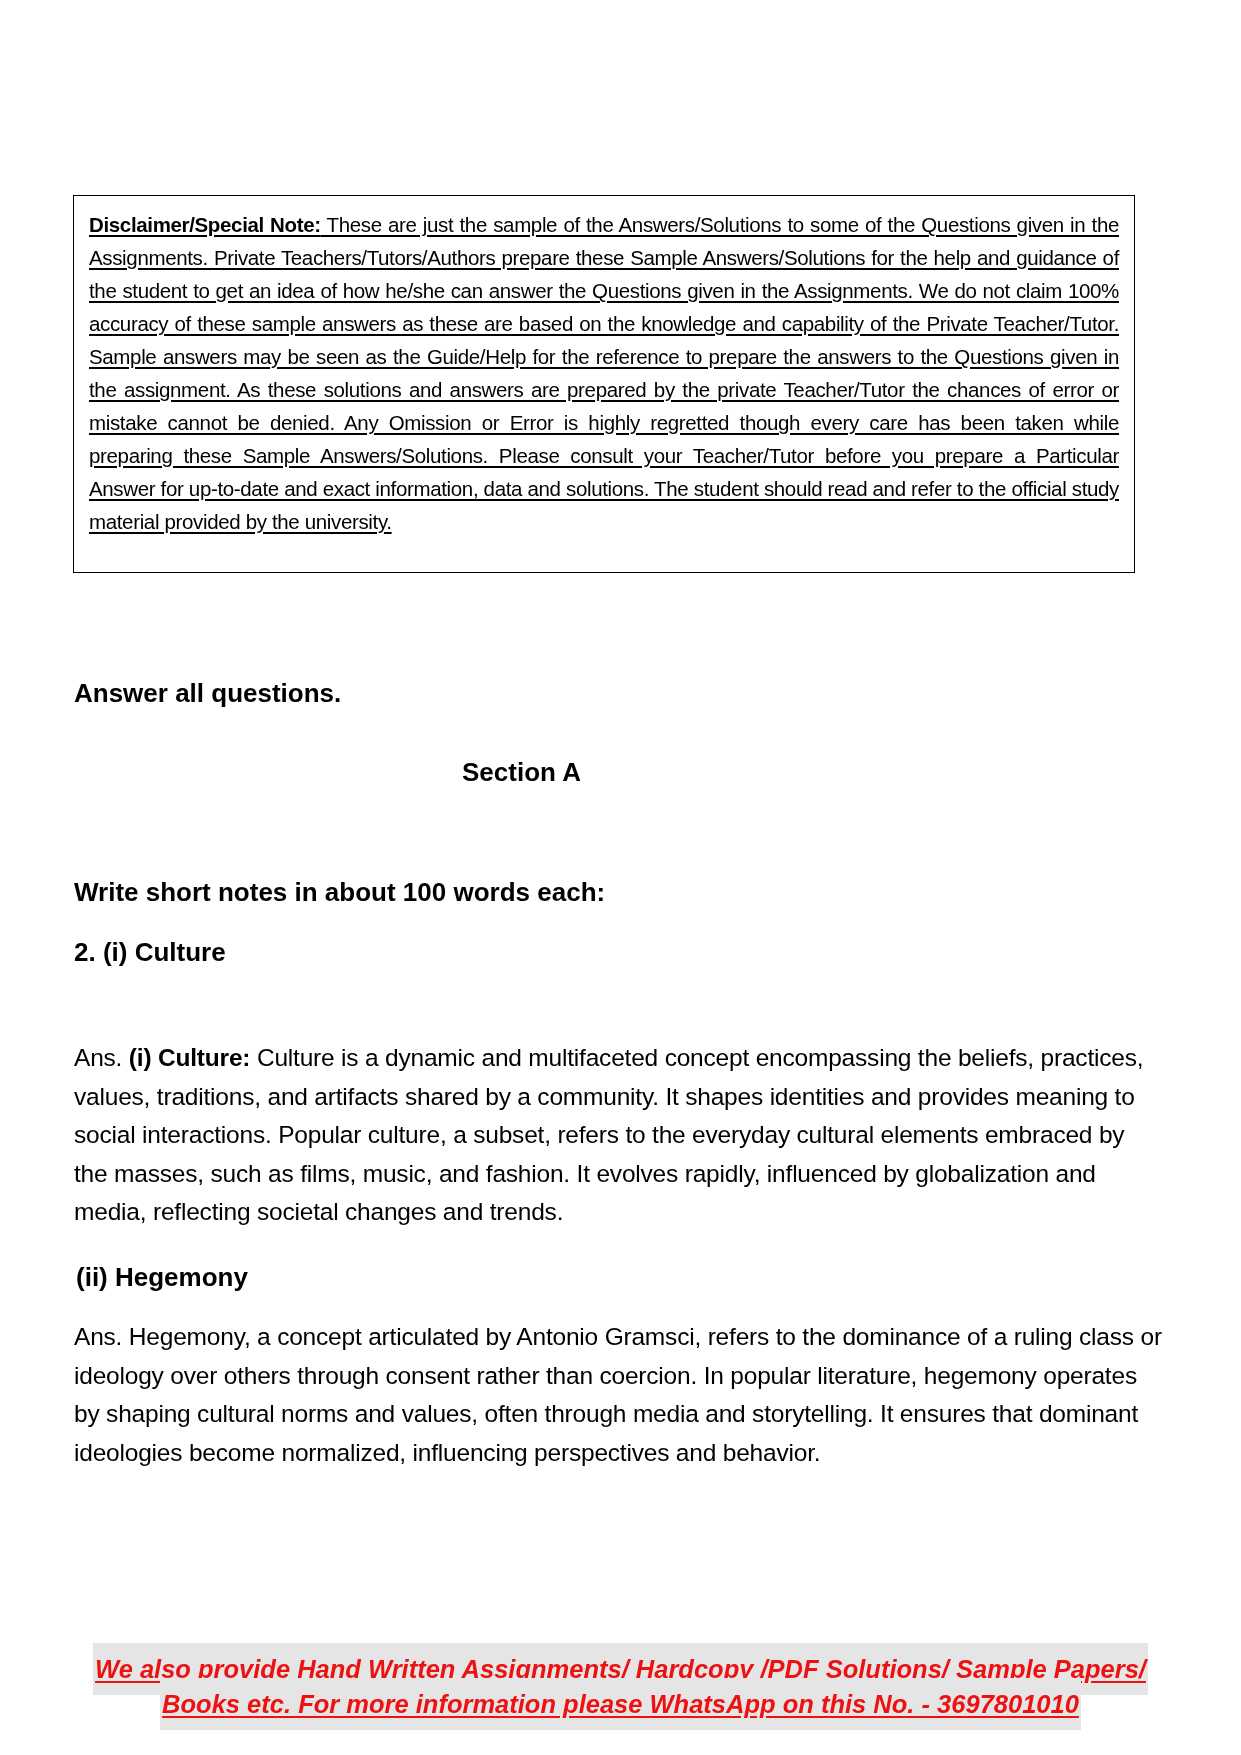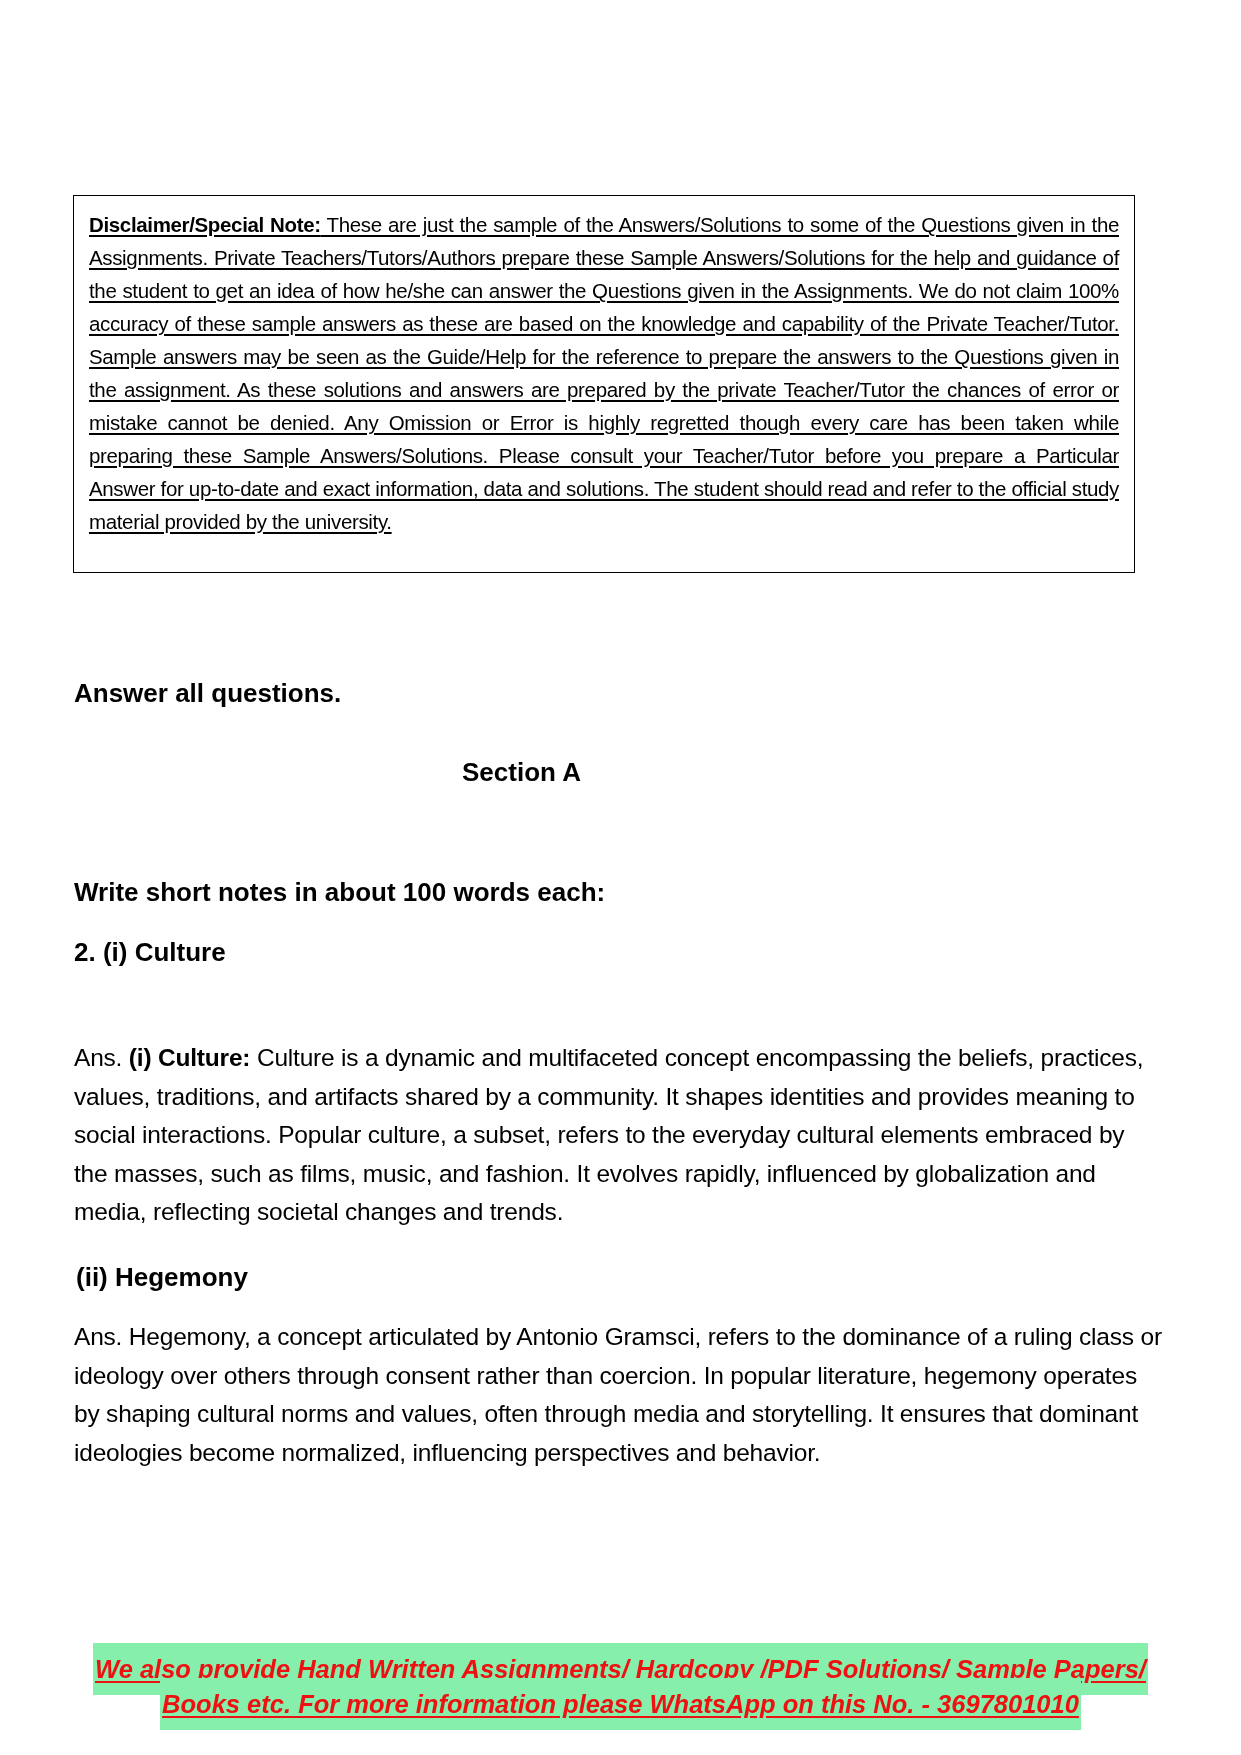--- a/index.html
+++ b/index.html
@@ -19,21 +19,21 @@
   #write-short { left:74px; top:877px; }
   #q1 { left:74px; top:937px; }
   #q2 { left:76px; top:1262px; }
   .ans { position:absolute; left:74px; width:1090px; margin:0; font-size:24.5px; line-height:38.5px; letter-spacing:-0.2px; }
   #ans1 { top:995px;margin-top:44px; }
   #ans2 { top:1318px; }
   .promo {
     position:absolute; left:0; width:1241px; top:1652px; text-align:center;
     font-size:25.5px; line-height:35px; font-weight:bold; font-style:italic; color:#ee1111;
   }
-  .promo span { background:#86efac; text-decoration:underline; text-decoration-color:#ee1111; text-underline-offset:3px; padding:12px 2px; }
+  .promo span { background:#e5e5e5; text-decoration:underline; text-decoration-color:#ee1111; text-underline-offset:3px; padding:12px 2px; }
 </style>
 </head>
 <body>
 
 <div class="disclaimer">
   <p><b>Disclaimer/Special Note:</b><span> These are just the sample of the Answers/Solutions to some of the Questions given in the Assignments. Private Teachers/Tutors/Authors prepare these Sample Answers/Solutions for the help and guidance of the student to get an idea of how he/she can answer the Questions given in the Assignments. We do not claim 100% accuracy of these sample answers as these are based on the knowledge and capability of the Private Teacher/Tutor. Sample answers may be seen as the Guide/Help for the reference to prepare the answers to the Questions given in the assignment. As these solutions and answers are prepared by the private Teacher/Tutor the chances of error or mistake cannot be denied. Any Omission or Error is highly regretted though every care has been taken while preparing these Sample Answers/Solutions. Please consult your Teacher/Tutor before you prepare a Particular Answer for up-to-date and exact information, data and solutions. The student should read and refer to the official study material provided by the university.</span></p>
 </div>
 
 <h2 class="h" id="answer-all">Answer all questions.</h2>
 <h2 class="h" id="section-a">Section A</h2>

